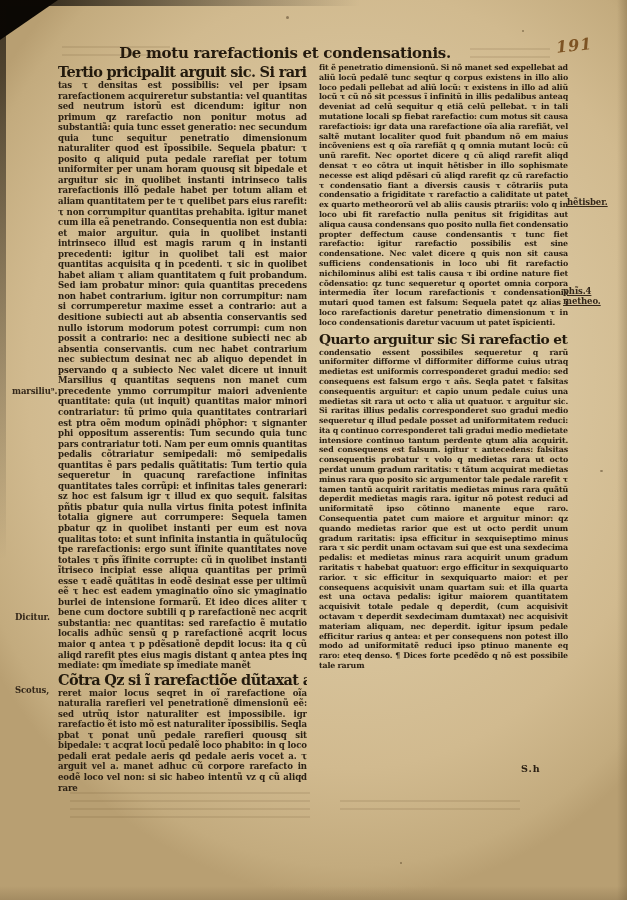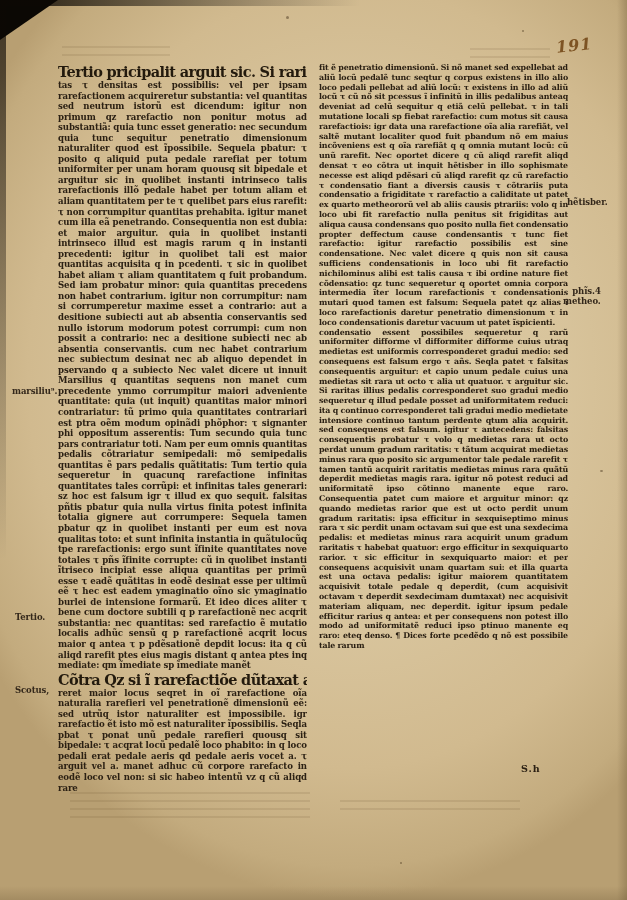--- a/index.html
+++ b/index.html
@@ -46,21 +46,21 @@
     font-size:14.5px;line-height:17px;letter-spacing:-.6px;color:#231a0d;
     white-space:nowrap;overflow:hidden;text-align:left;font-weight:700;
   }
   .col.right .sec-heading{font-size:13.8px;margin-top:3px;}
   .sec-body{display:block;}
 
   .margin-note{
     position:absolute;font-weight:700;font-size:8.5px;line-height:10px;
     color:#33271a;letter-spacing:-.1px;white-space:pre-line;
   }
-  .mn-right{text-align:right;}
+  .mn-right{text-align:left;text-decoration:underline;}
   .signature{
     position:absolute;left:521px;top:763px;
     font-weight:700;font-size:9.5px;color:#2b2013;letter-spacing:1px;
   }
 </style>
 </head>
 <body>
 
 <div class="page">
 
@@ -73,37 +73,39 @@
   <div class="ghost ghost-lines" style="left:62px;top:46px;width:108px;height:16px;"></div>
   <div class="ghost ghost-lines" style="left:470px;top:48px;width:80px;height:12px;"></div>
   <div class="ghost ghost-lines" style="left:70px;top:792px;width:240px;height:26px;"></div>
   <div class="ghost ghost-lines" style="left:340px;top:800px;width:180px;height:14px;"></div>
 
   <div class="speck" style="left:286px;top:16px;width:3px;height:3px;"></div>
   <div class="speck" style="left:522px;top:30px;width:2px;height:2px;"></div>
   <div class="speck" style="left:600px;top:470px;width:3px;height:2px;"></div>
   <div class="speck" style="left:400px;top:862px;width:2px;height:2px;"></div>
 
+  <div class="running-title">De motu rarefactionis et condensationis.</div>
   <div class="folio">191</div>
 
   <div class="cols">
     <div class="col left">
       <div class="sec-heading">Tertio pricipalit arguit sic. Si rari=</div>
       <span class="sec-body">tas τ densitas est possibilis: vel per ipsam rarefactionem acquireretur substantia: vel quantitas sed neutrum istorũ est dicendum: igitur non primum qz rarefactio non ponitur motus ad substantiã: quia tunc esset generatio: nec secundum quia tunc sequitur penetratio dimensionum naturaliter quod est ĩpossibile. Sequela pbatur: τ posito q aliquid puta pedale rarefiat per totum uniformiter per unam horam quousq sit bipedale et arguitur sic in quolibet instanti intrinseco talis rarefactionis illõ pedale habet per totum aliam et aliam quantitatem per te τ quelibet pars eius rarefit: τ non corrumpitur quantitas prehabita. igitur manet cum illa eã penetrando. Consequentia non est dubia: et maior arguitur. quia in quolibet instanti intrinseco illud est magis rarum q in instanti precedenti: igitur in quolibet tali est maior quantitas acquisita q in pcedenti. τ sic in quolibet habet aliam τ aliam quantitatem q fuit probandum. Sed iam probatur minor: quia quantitas precedens non habet contrarium. igitur non corrumpitur: nam si corrumperetur maxime esset a contrario: aut a desitione subiecti aut ab absentia conservantis sed nullo istorum modorum potest corrumpi: cum non possit a contrario: nec a desitione subiecti nec ab absentia conservantis. cum nec habet contrarium nec subiectum desinat nec ab aliquo dependet in pservando q a subiecto Nec valet dicere ut innuit Marsilius q quantitas sequens non manet cum precedente ymmo corrumpitur maiori adveniente quantitate: quia (ut inquit) quantitas maior minori contrariatur: tũ primo quia quantitates contrariari est ptra oẽm modum opinãdi phõphor: τ signanter phi oppositum asserentis: Tum secundo quia tunc pars contrariatur toti. Nam per eum omnis quantitas pedalis cõtrariatur semipedali: mõ semipedalis quantitas ẽ pars pedalis quãtitatis: Tum tertio quia sequeretur in quacunq rarefactione infinitas quantitates tales corrũpi: et infinitas tales generari: sz hoc est falsum igr τ illud ex quo sequit. falsitas pñtis pbatur quia nulla virtus finita potest infinita totalia gignere aut corrumpere: Sequela tamen pbatur qz in quolibet instanti per eum est nova qualitas toto: et sunt infinita instantia in quãtulocũq tpe rarefactionis: ergo sunt ĩfinite quantitates nove totales τ pñs ĩfinite corrupte: cũ in quolibet instanti ĩtriseco incipiat esse aliqua quantitas per primũ esse τ eadẽ quãtitas in eodẽ desinat esse per ultimũ eẽ τ hec est eadem ymaginatio oĩno sic ymaginatio burlei de intensione formarũ. Et ideo dices aliter τ bene cum doctore subtili q p rarefactionẽ nec acqrit substantia: nec quantitas: sed rarefactio ẽ mutatio localis adhũc sensũ q p rarefactionẽ acqrit locus maior q antea τ p pdẽsationẽ depdit locus: ita q cũ aliqd rarefit ptes eius magis distant q antea ptes inq mediate: qm ĩmediate sp ĩmediate manẽt</span>
       <div class="sec-heading">Cõtra Qz si ĩ rarefactiõe dũtaxat acq</div>
       <span class="sec-body">reret maior locus seqret in oĩ rarefactione oĩa naturalia rarefieri vel penetrationẽ dimensionũ eẽ: sed utrũq istor naturaliter est impossibile. igr rarefactio ẽt isto mõ est naturaliter ĩpossibilis. Seqla pbat τ ponat unũ pedale rarefieri quousq sit bipedale: τ acqrat locũ pedalẽ loco phabito: in q loco pedali erat pedale aeris qd pedale aeris vocet a. τ arguit vel a. manet adhuc cũ corpore rarefacto in eodẽ loco vel non: si sic habeo intentũ vz q cũ aliqd rare</span>
     </div>
     <div class="col right">
       <span class="sec-body">fit ẽ penetratio dimensionũ. Si nõ manet sed expellebat ad aliũ locũ pedalẽ tunc seqtur q corpus existens in illo alio loco pedali pellebat ad aliũ locũ: τ existens in illo ad aliũ locũ τ cũ nõ sit pcessus ĩ infinitũ in illis pedalibus anteaq deveniat ad celũ sequitur q etiã celũ pellebat. τ in tali mutatione locali sp fiebat rarefactio: cum motus sit causa rarefactiois: igr data una rarefactione oĩa alia rarefiãt, vel saltẽ mutant localiter quod fuit pbandum nõ em maius incõveniens est q oĩa rarefiãt q q omnia mutant locũ: cũ unũ rarefit. Nec oportet dicere q cũ aliqd rarefit aliqd densat τ eo cõtra ut inquit hẽtisber in illo sophismate necesse est aliqd pdẽsari cũ aliqd rarefit qz cũ rarefactio τ condensatio fiant a diversis causis τ cõtrariis puta condensatio a frigiditate τ rarefactio a caliditate ut patet ex quarto metheororũ vel ab aliis causis ptrariis: volo q in loco ubi fit rarefactio nulla penitus sit frigiditas aut aliqua causa condensans quo posito nulla fiet condensatio propter deffectum cause condensantis τ tunc fiet rarefactio: igitur rarefactio possibilis est sine condensatione. Nec valet dicere q quis non sit causa sufficiens condensationis in loco ubi fit rarefactio nichilominus alibi est talis causa τ ibi ordine nature fiet cõdensatio: qz tunc sequeretur q oportet omnia corpora intermedia ĩter locum rarefactionis τ condensationis mutari quod tamen est falsum: Sequela patet qz alias ĩ loco rarefactionis daretur penetratio dimensionum τ in loco condensationis daretur vacuum ut patet ĩspicienti.</span>
+      <div class="sec-heading">Quarto arguitur sic Si rarefactio et</div>
       <span class="sec-body">condensatio essent possibiles sequeretur q rarũ uniformiter difforme vl difformiter difforme cuius utraq medietas est uniformis corresponderet gradui medio: sed consequens est falsum ergo τ añs. Seqla patet τ falsitas consequentis arguitur: et capio unum pedale cuius una medietas sit rara ut octo τ alia ut quatuor. τ arguitur sic. Si raritas illius pedalis corresponderet suo gradui medio sequeretur q illud pedale posset ad uniformitatem reduci: ita q continuo corresponderet tali gradui medio medietate intensiore continuo tantum perdente qtum alia acquirit. sed consequens est falsum. igitur τ antecedens: falsitas consequentis probatur τ volo q medietas rara ut octo perdat unum gradum raritatis: τ tãtum acquirat medietas minus rara quo posito sic argumentor tale pedale rarefit τ tamen tantũ acquirit raritatis medietas minus rara quãtũ deperdit medietas magis rara. igitur nõ potest reduci ad uniformitatẽ ipso cõtinno manente eque raro. Consequentia patet cum maiore et arguitur minor: qz quando medietas rarior que est ut octo perdit unum gradum raritatis: ipsa efficitur in sexquiseptimo minus rara τ sic perdit unam octavam sui que est una sexdecima pedalis: et medietas minus rara acquirit unum gradum raritatis τ habebat quatuor: ergo efficitur in sexquiquarto rarior. τ sic efficitur in sexquiquarto maior: et per consequens acquisivit unam quartam sui: et illa quarta est una octava pedalis: igitur maiorem quantitatem acquisivit totale pedale q deperdit, (cum acquisivit octavam τ deperdit sexdecimam dumtaxat) nec acquisivit materiam aliquam, nec deperdit. igitur ipsum pedale efficitur rarius q antea: et per consequens non potest illo modo ad uniformitatẽ reduci ipso ptinuo manente eq raro: eteq denso. ¶ Dices forte pcedẽdo q nõ est possibile tale rarum</span>
     </div>
   </div>
 
   <div class="margin-note mn-right" style="left:567px;top:197px;">hẽtisber.</div>
   <div class="margin-note mn-right" style="left:563px;top:286px;">phĩs.4
 metheo.</div>
   <div class="margin-note" style="left:12px;top:366px;margin-top:20px;">marsiliu⁹.</div>
-  <div class="margin-note" style="left:15px;top:612px;">Tertio.</div>
+  <div class="margin-note" style="left:15px;top:612px;">Dicitur.</div>
   <div class="margin-note" style="left:15px;top:671px;margin-top:14px;">Scotus,</div>
 
   <div class="signature">S.h</div>
 
 </div>
 
 </body></html>

